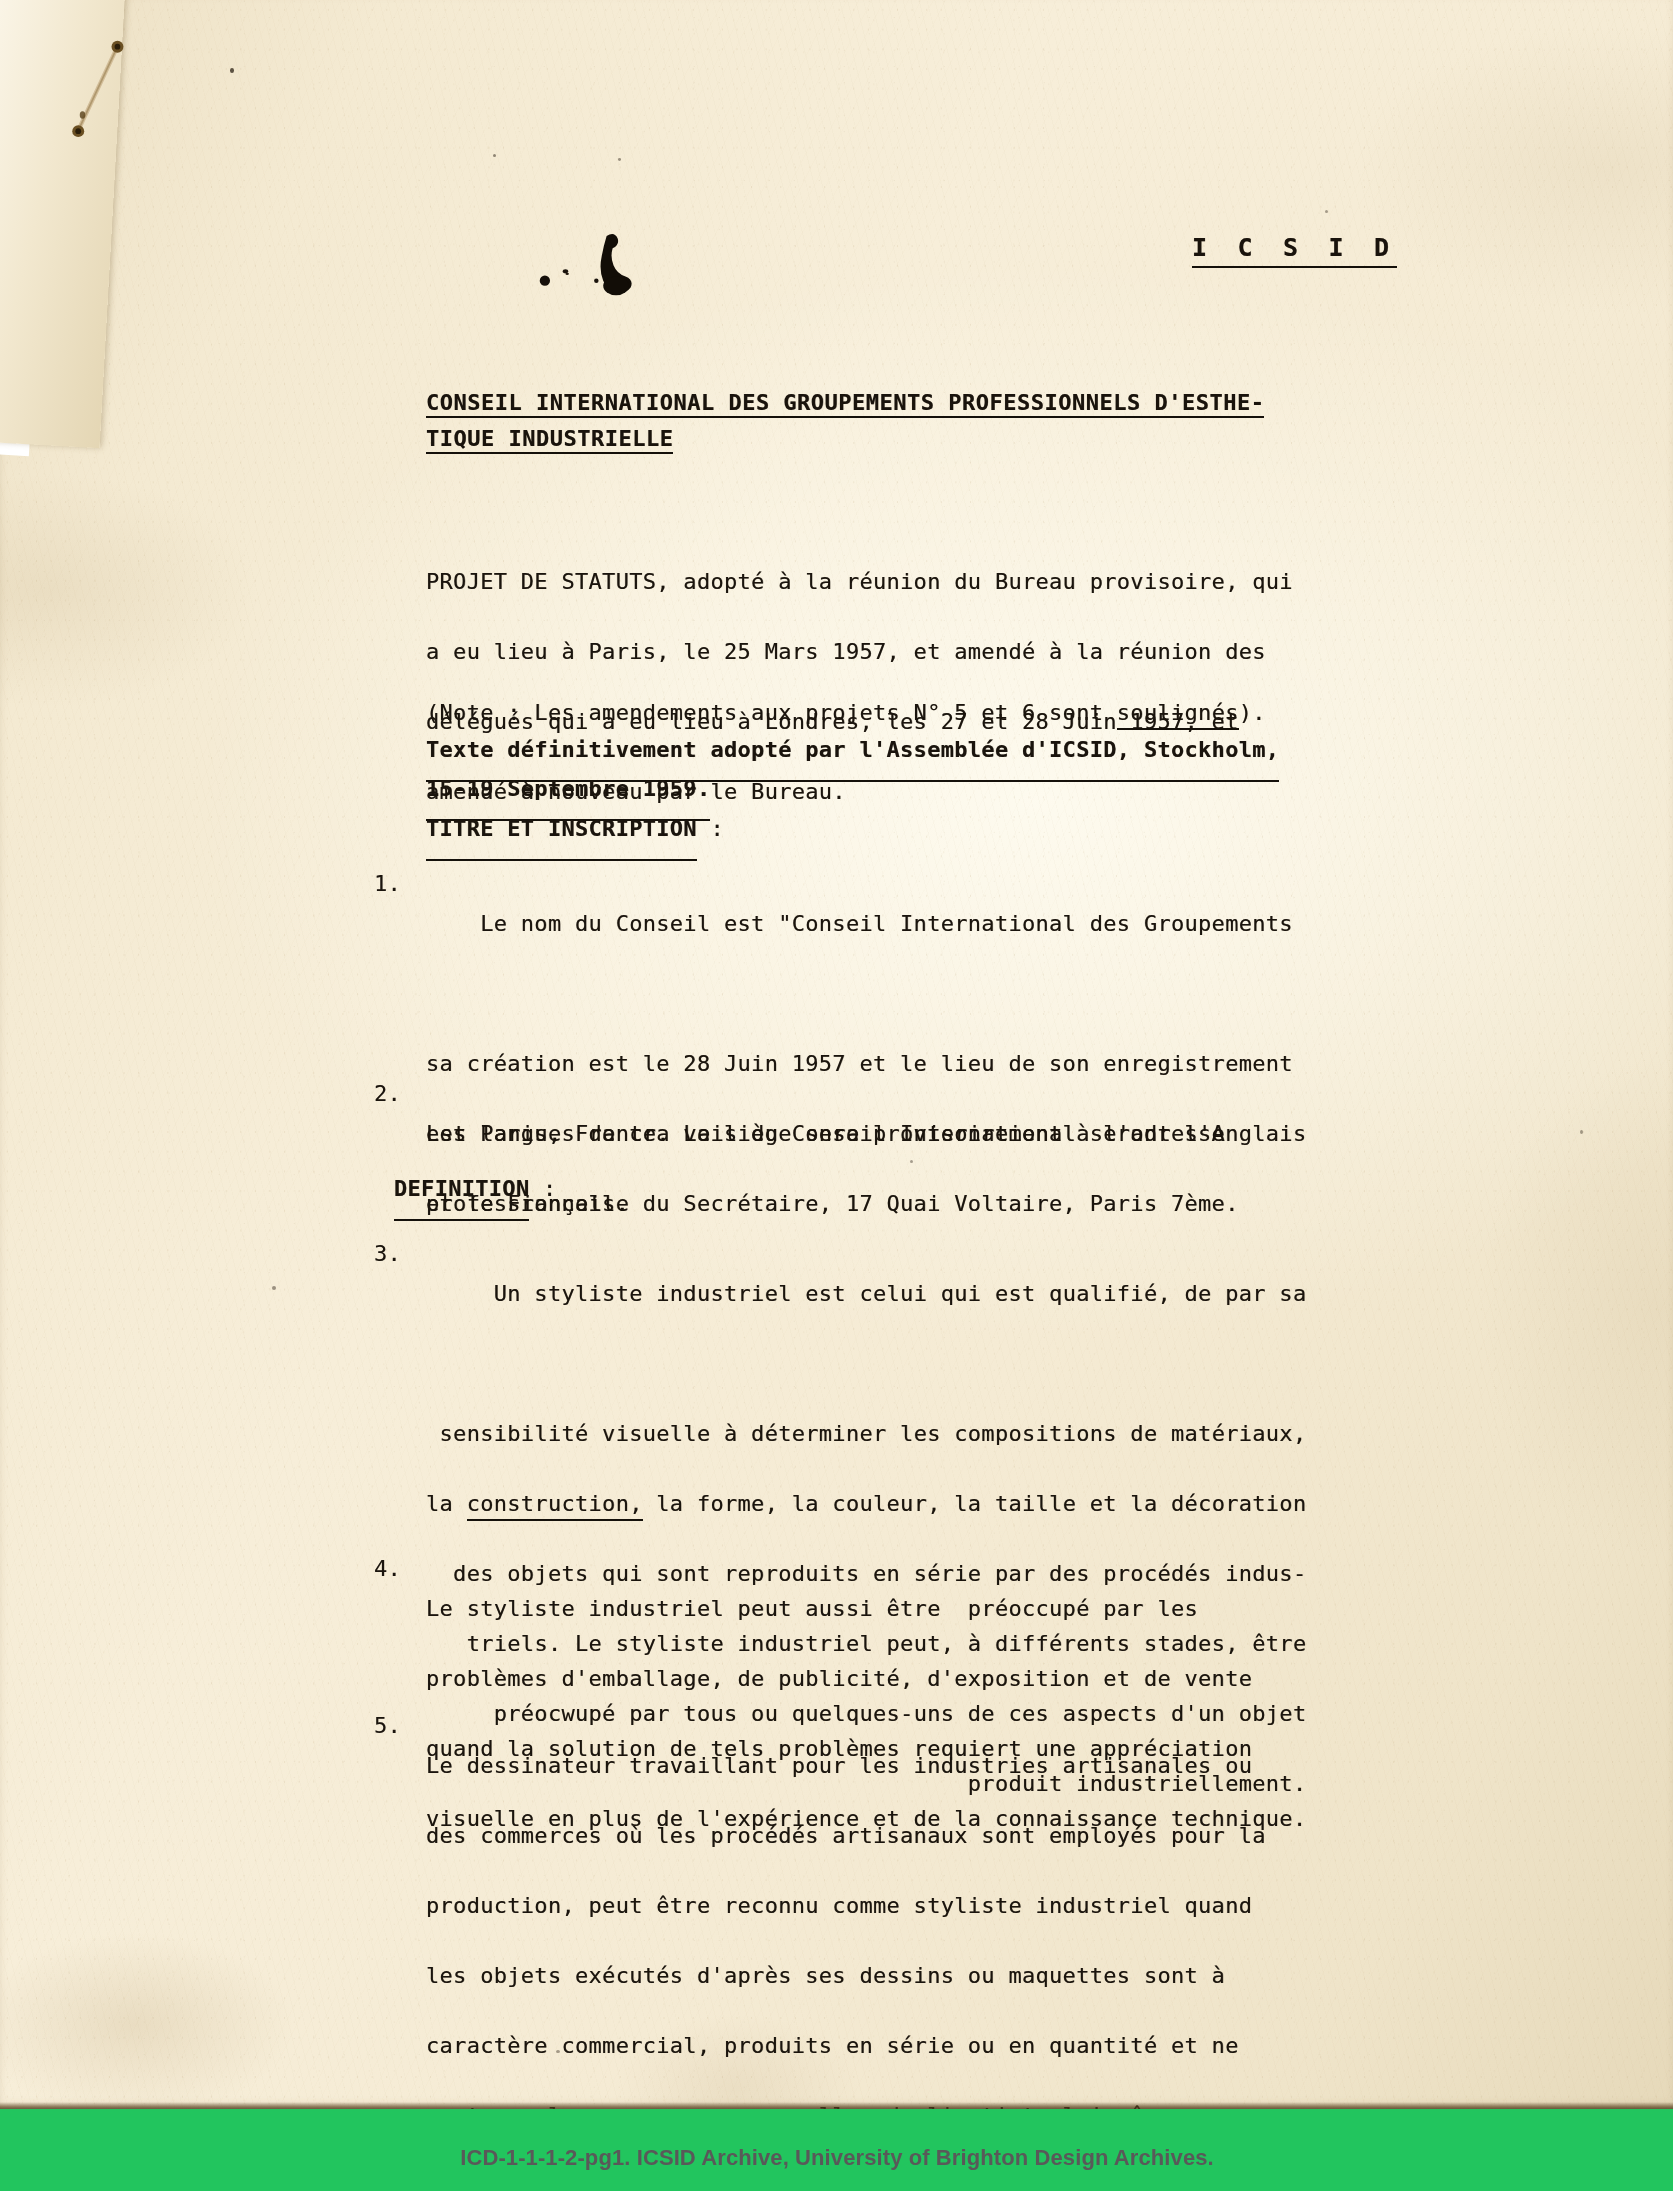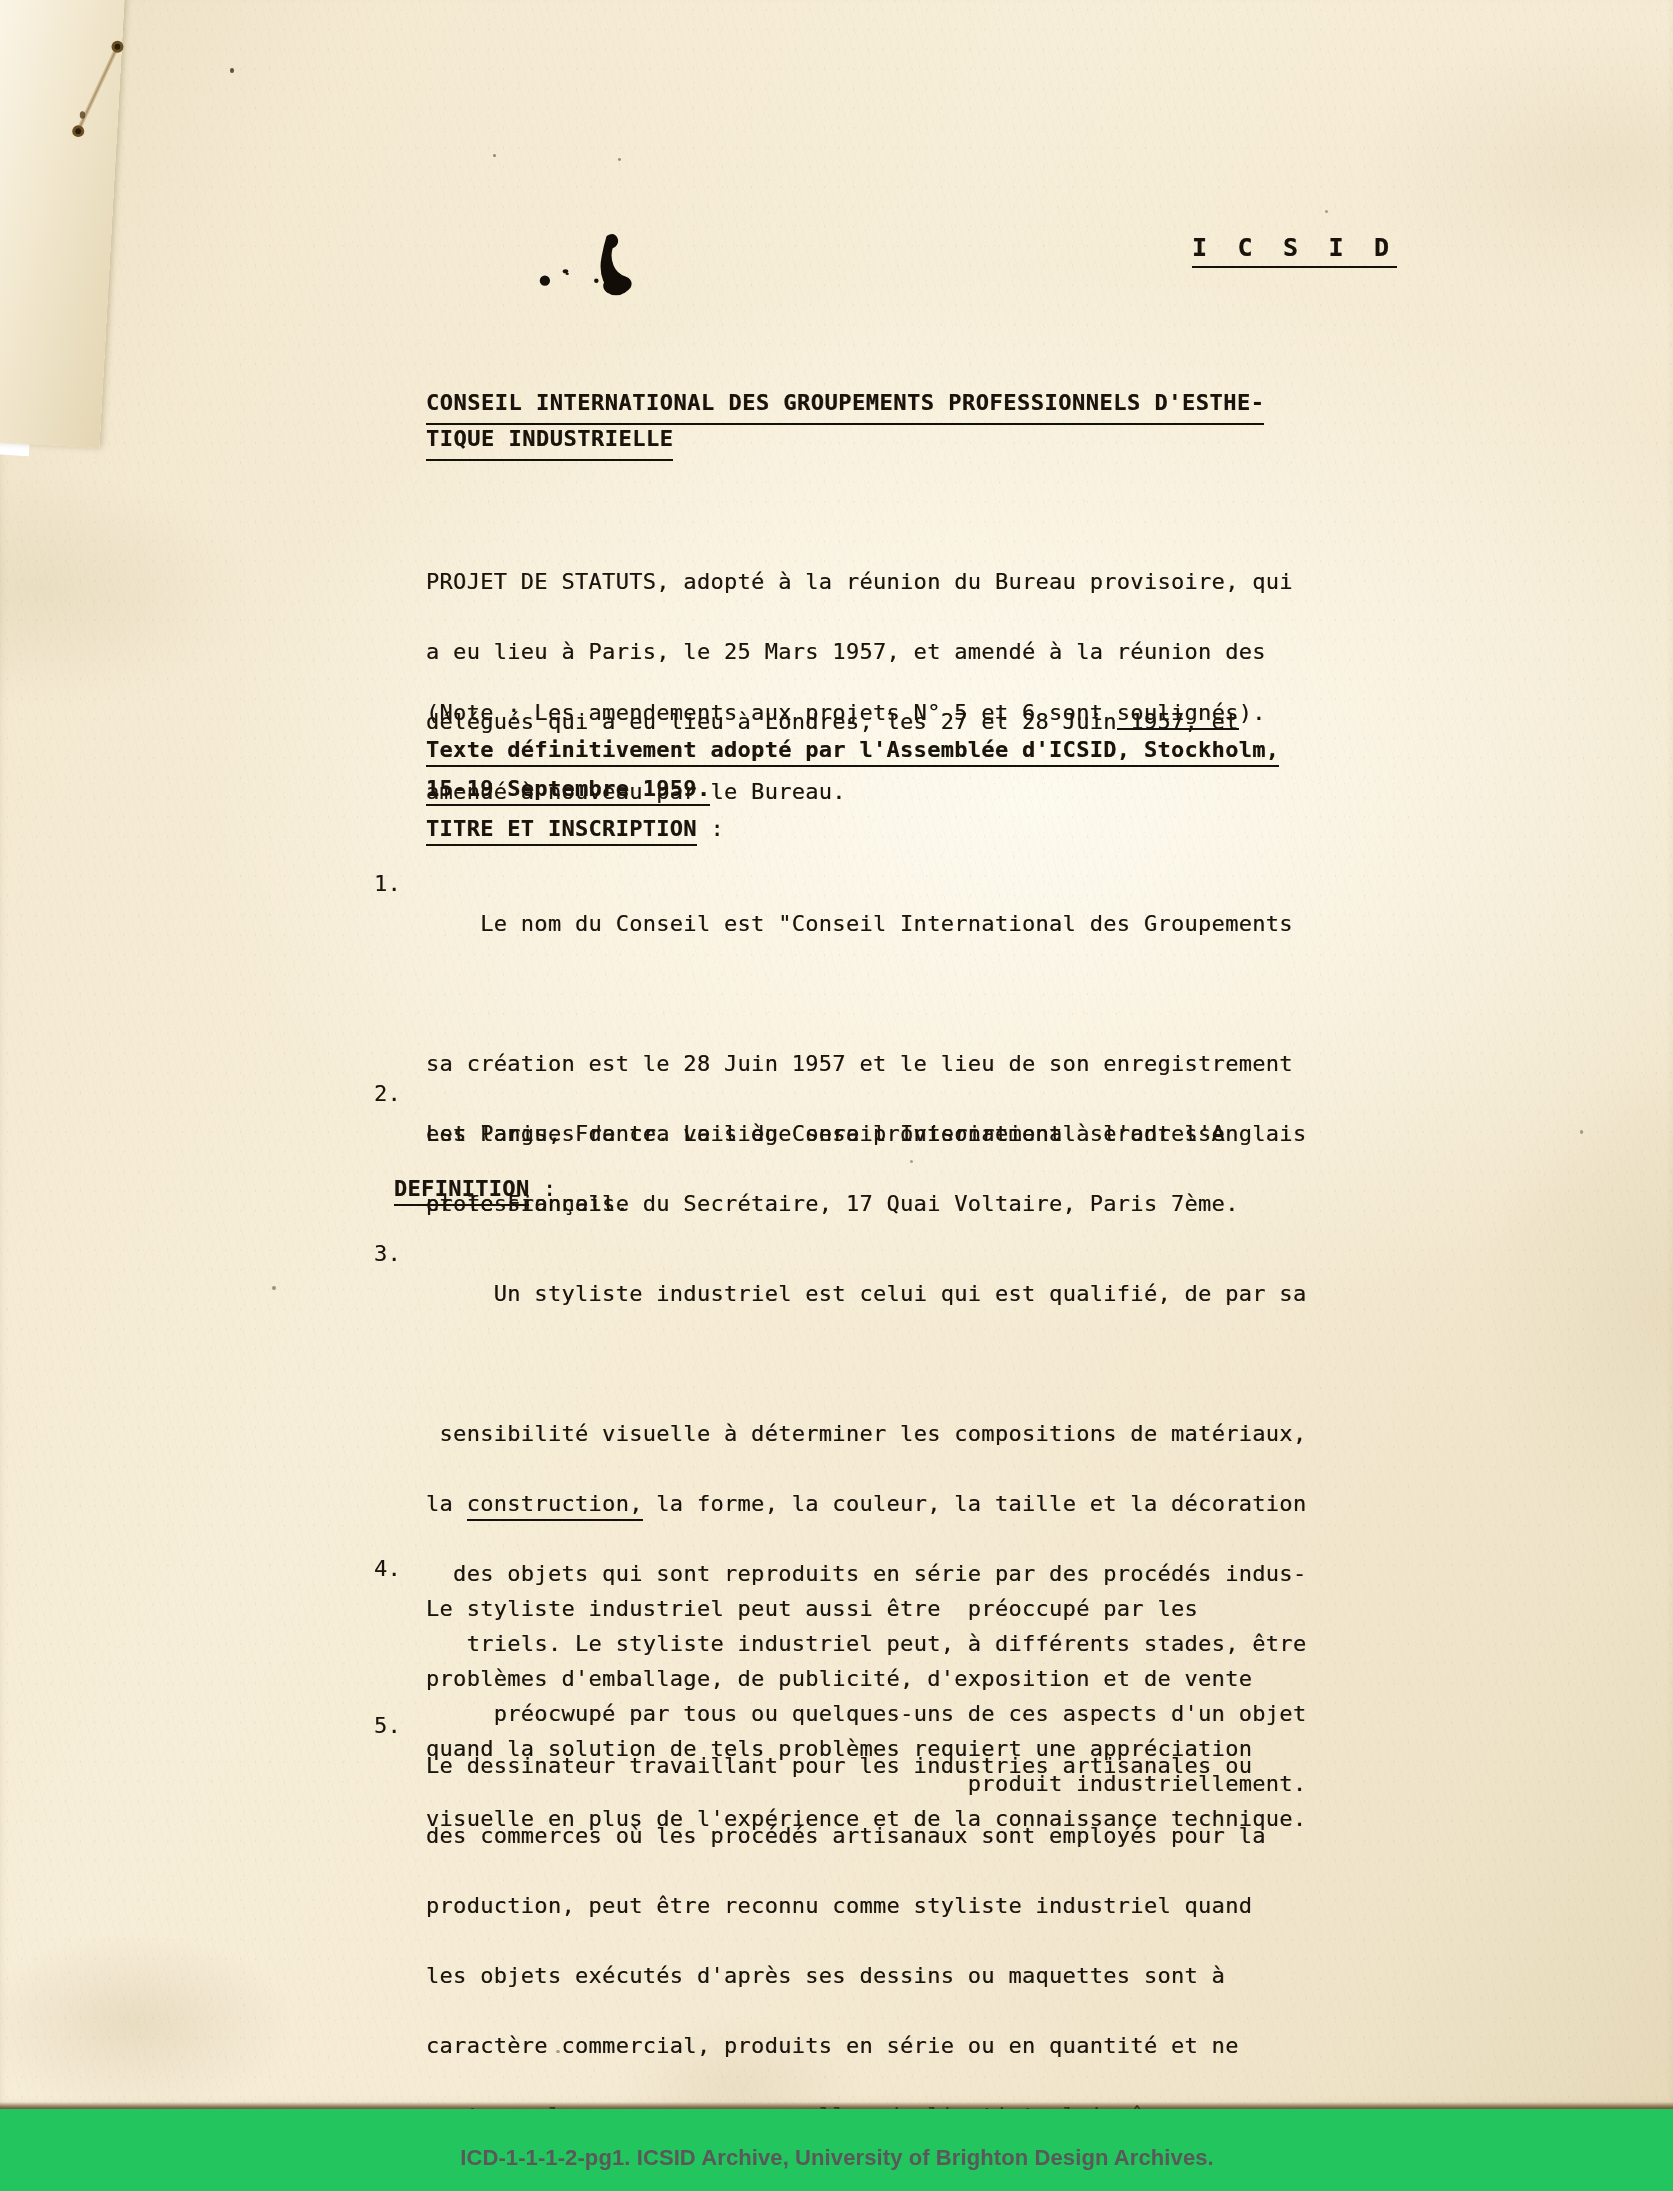--- a/index.html
+++ b/index.html
@@ -114,38 +114,38 @@
     border-bottom: 2.6px solid #14100a;
     padding-bottom: 4.3px;
   }
 
   
   .title-line {
     font-size: 22px;
     font-weight: bold;
     letter-spacing: 0.5px;
     border-bottom: 2.6px solid #14100a;
-    padding-bottom: 8px;
+    padding-bottom: 1px;
   }
   #title-1 { left: 426px; top: 390px; }
   #title-2 { left: 426px; top: 426px; }
 
   
   .para {
     position: absolute;
     font-family: "DejaVu Sans Mono", monospace;
     font-size: 22px;
     line-height: 35px;
     letter-spacing: 0.3px;
     white-space: pre;
     color: #1a140d;
     text-shadow: 0.3px 0.3px 0 rgba(30,22,12,.40), -0.3px 0.1px 0 rgba(40,30,16,.20);
   }
   .u   { border-bottom: 2.1px solid #15110b; padding-bottom: 3px; }
-  .ub  { border-bottom: 2.6px solid #15110b; font-weight: bold; padding-bottom: 3px; }
+  .ub  { border-bottom: 2.6px solid #15110b; font-weight: bold; padding-bottom: 18px; }
 
   .num {
     position: absolute;
     font-family: "DejaVu Sans Mono", monospace;
     font-size: 22px;
     letter-spacing: 0.3px;
     color: #1a140d;
     text-shadow: 0.3px 0.3px 0 rgba(30,22,12,.40);
   }
 

